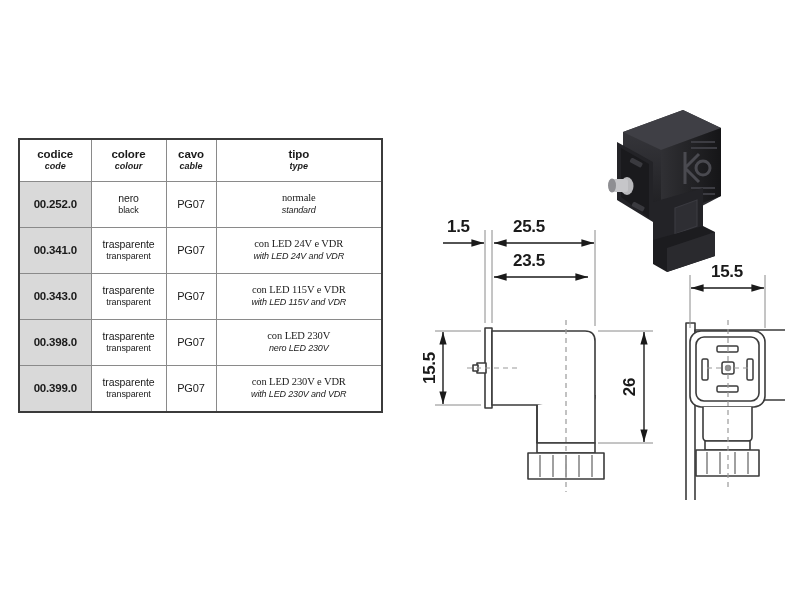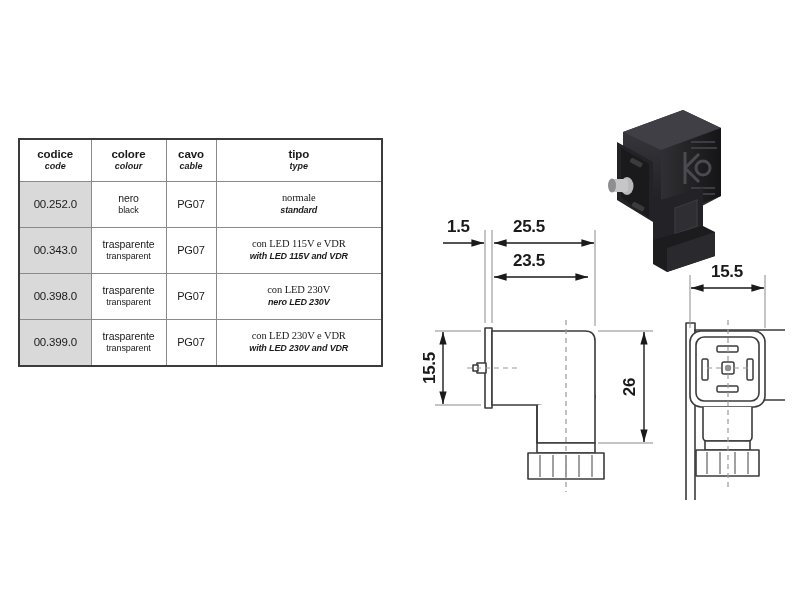--- a/index.html
+++ b/index.html
@@ -51,21 +51,21 @@
   .hdr-en {
     display: block;
     font-style: italic;
     font-size: 9px;
     line-height: 11px;
   }
 
   .row-cell { height: 38px; padding: 3px 2px 4px 2px !important; }
   td.code-cell {
     background: #d9d9d9;
-    font-weight: normal;
+    font-weight: bold;
     font-size: 11.5px;
     letter-spacing: -0.2px;
   }
   .cell-it {
     display: block;
     font-size: 10.5px;
     line-height: 12.5px;
     letter-spacing: -0.1px;
   }
   .cell-en {
@@ -81,21 +81,21 @@
   .type-it {
     display: block;
     font-size: 10.5px;
     line-height: 12.5px;
     letter-spacing: -0.1px;
     font-family: Liberation Serif, serif;
   }
   .type-en {
     display: block;
     font-style: italic;
-    font-weight: bold;
+    font-weight: normal;
     font-size: 9px;
     line-height: 11.5px;
     letter-spacing: -0.15px;
   }
 
   
   #drawings {
     position: absolute;
     left: 385px; top: 80px;
     width: 400px; height: 420px;
@@ -147,20 +147,32 @@
         <tr>
           <td class="row-cell code-cell">00.252.0</td>
           <td class="row-cell">
             <span class="cell-it">nero</span>
             <span class="cell-en">black</span>
           </td>
           <td class="row-cell cable-cell">PG07</td>
           <td class="row-cell">
             <span class="type-it">normale</span>
             <span class="type-en">standard</span>
+          </td>
+        </tr>
+        <tr>
+          <td class="row-cell code-cell">00.341.0</td>
+          <td class="row-cell">
+            <span class="cell-it">trasparente</span>
+            <span class="cell-en">transparent</span>
+          </td>
+          <td class="row-cell cable-cell">PG07</td>
+          <td class="row-cell">
+            <span class="type-it">con LED 24V e VDR</span>
+            <span class="type-en">with LED 24V and VDR</span>
           </td>
         </tr>
         <tr>
           <td class="row-cell code-cell">00.343.0</td>
           <td class="row-cell">
             <span class="cell-it">trasparente</span>
             <span class="cell-en">transparent</span>
           </td>
           <td class="row-cell cable-cell">PG07</td>
           <td class="row-cell">

